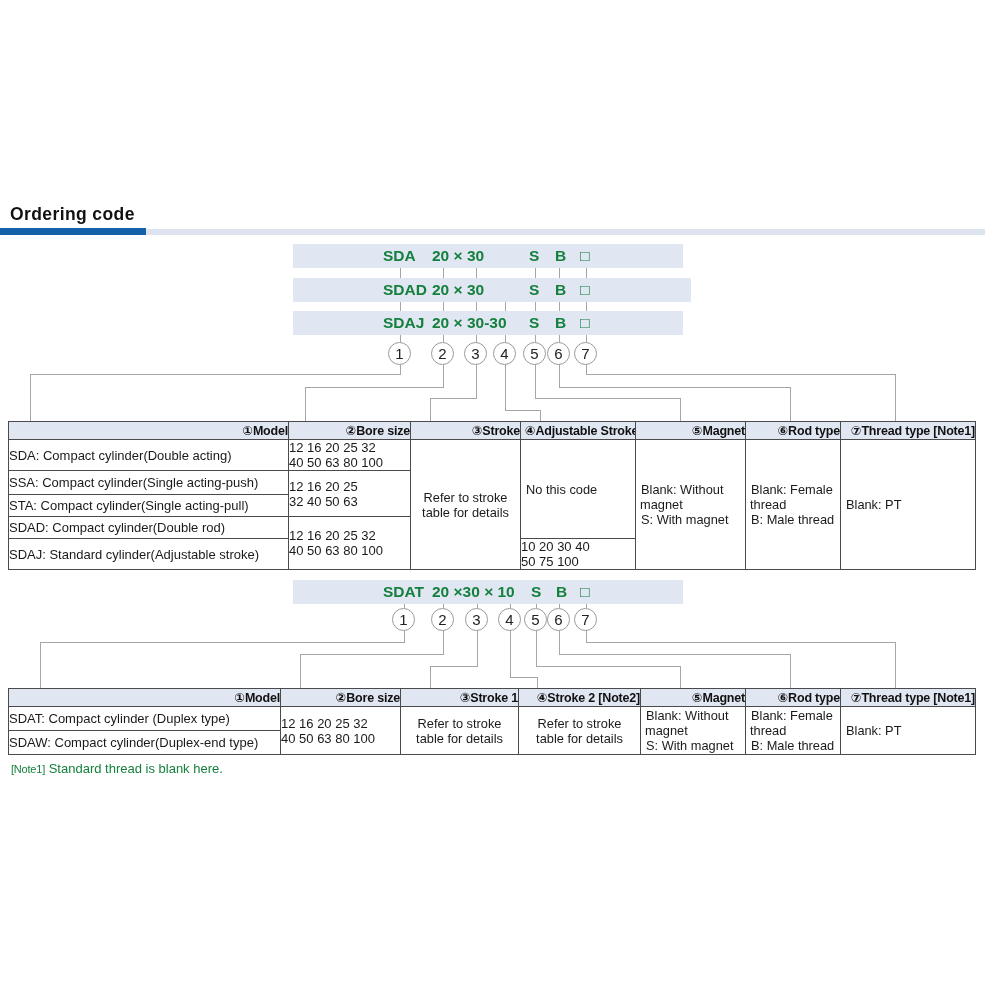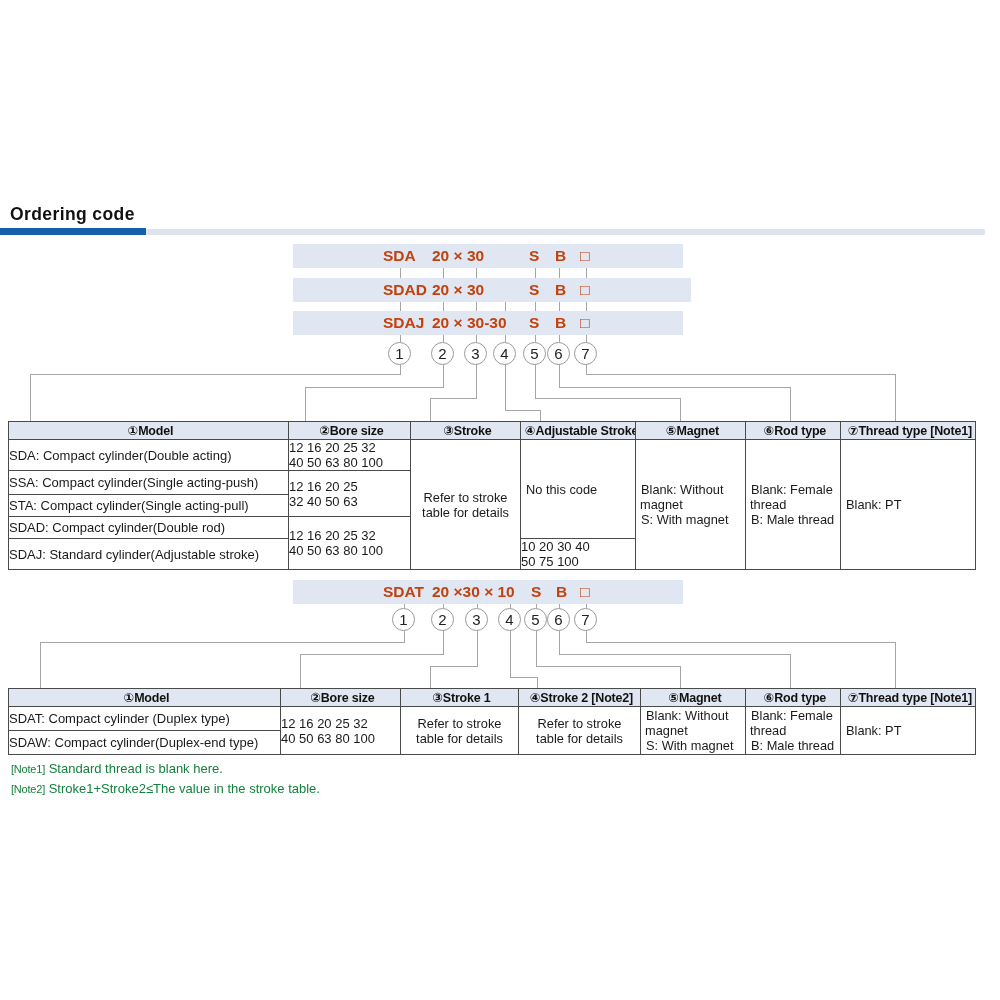--- a/index.html
+++ b/index.html
@@ -10,21 +10,21 @@
   }
   .title {
     position:absolute; left:10px; top:204px;
     font-size:17.5px; font-weight:bold; letter-spacing:0.4px; color:#111;
   }
   .rule-dark  { position:absolute; left:0; top:228px; width:146px; height:7px; background:#1561a9; }
   .rule-light { position:absolute; left:146px; top:229px; width:839px; height:6px; background:#dde4ef; }
 
   
   .code-bar { position:absolute; left:293px; width:390px; height:24px; background:#e0e7f2; }
-  .code-bar span { position:absolute; top:0; line-height:24px; font-weight:bold; font-size:15.5px; white-space:pre; color:#c2410c; }
+  .code-bar span { position:absolute; top:0; line-height:24px; font-weight:bold; font-size:15.5px; white-space:pre; color:#15803d; }
   .bar-a { top:244px; } .bar-b { top:278px;padding-left:8px; } .bar-c { top:311px; } .bar-d { top:580px; }
   .seg-model { left:90px; }
   .seg-bore  { left:139px; }
   .seg-s     { left:236px; }
   .seg-b     { left:262px; }
   .seg-sq    { left:287px; font-size:13px; font-weight:normal; color:#333; }
 
   
   .marker {
     position:absolute; width:23px; height:23px; box-sizing:border-box;
@@ -33,21 +33,21 @@
   }
 
   svg.lines { position:absolute; left:0; top:0; pointer-events:none; }
 
   
   table.otable { position:absolute; border-collapse:collapse; table-layout:fixed; background:#fff; }
   table.otable th, table.otable td {
     border:1px solid #4a4a4a; padding:0; overflow:hidden; vertical-align:middle;
   }
   table.otable th {
-    background:#e0e7f2; text-align:center; padding-left:4px;
+    background:#e0e7f2; text-align:right; padding-left:4px;
     font-size:12.5px; font-weight:bold; white-space:nowrap; letter-spacing:-0.2px; color:#111;
   }
   th.tight { font-size:11.5px; letter-spacing:-0.3px; }
   td.model { font-size:13px; padding-left:6px; white-space:nowrap; }
   td.nums  { font-size:13px; padding-left:5px; line-height:15px; white-space:nowrap; }
   td.info  { font-size:12.8px; line-height:15px; }
   td.center { text-align:center; }
   td.info .ln { padding:0 4px; }
   td.info .ln.right { padding-right:10px; }
   td.info .ln.left  { text-align:left; padding-left:5px; }
@@ -261,17 +261,14 @@
     </tr>
     <tr style="height:24px;">
       <td class="model">SDAW: Compact cylinder(Duplex-end type)</td>
     </tr>
   </tbody>
     </table>
 
   <div class="note" style="top:761px;">
     <span class="lbl">[Note1]</span><span> Standard thread is blank here.</span>
   </div>
-  <div class="note" style="top:781px;">
-    <span class="lbl">[Note2]</span><span> Stroke1+Stroke2≤The value in the stroke table.</span>
-  </div>
 
 </div>
 
 </body></html>

